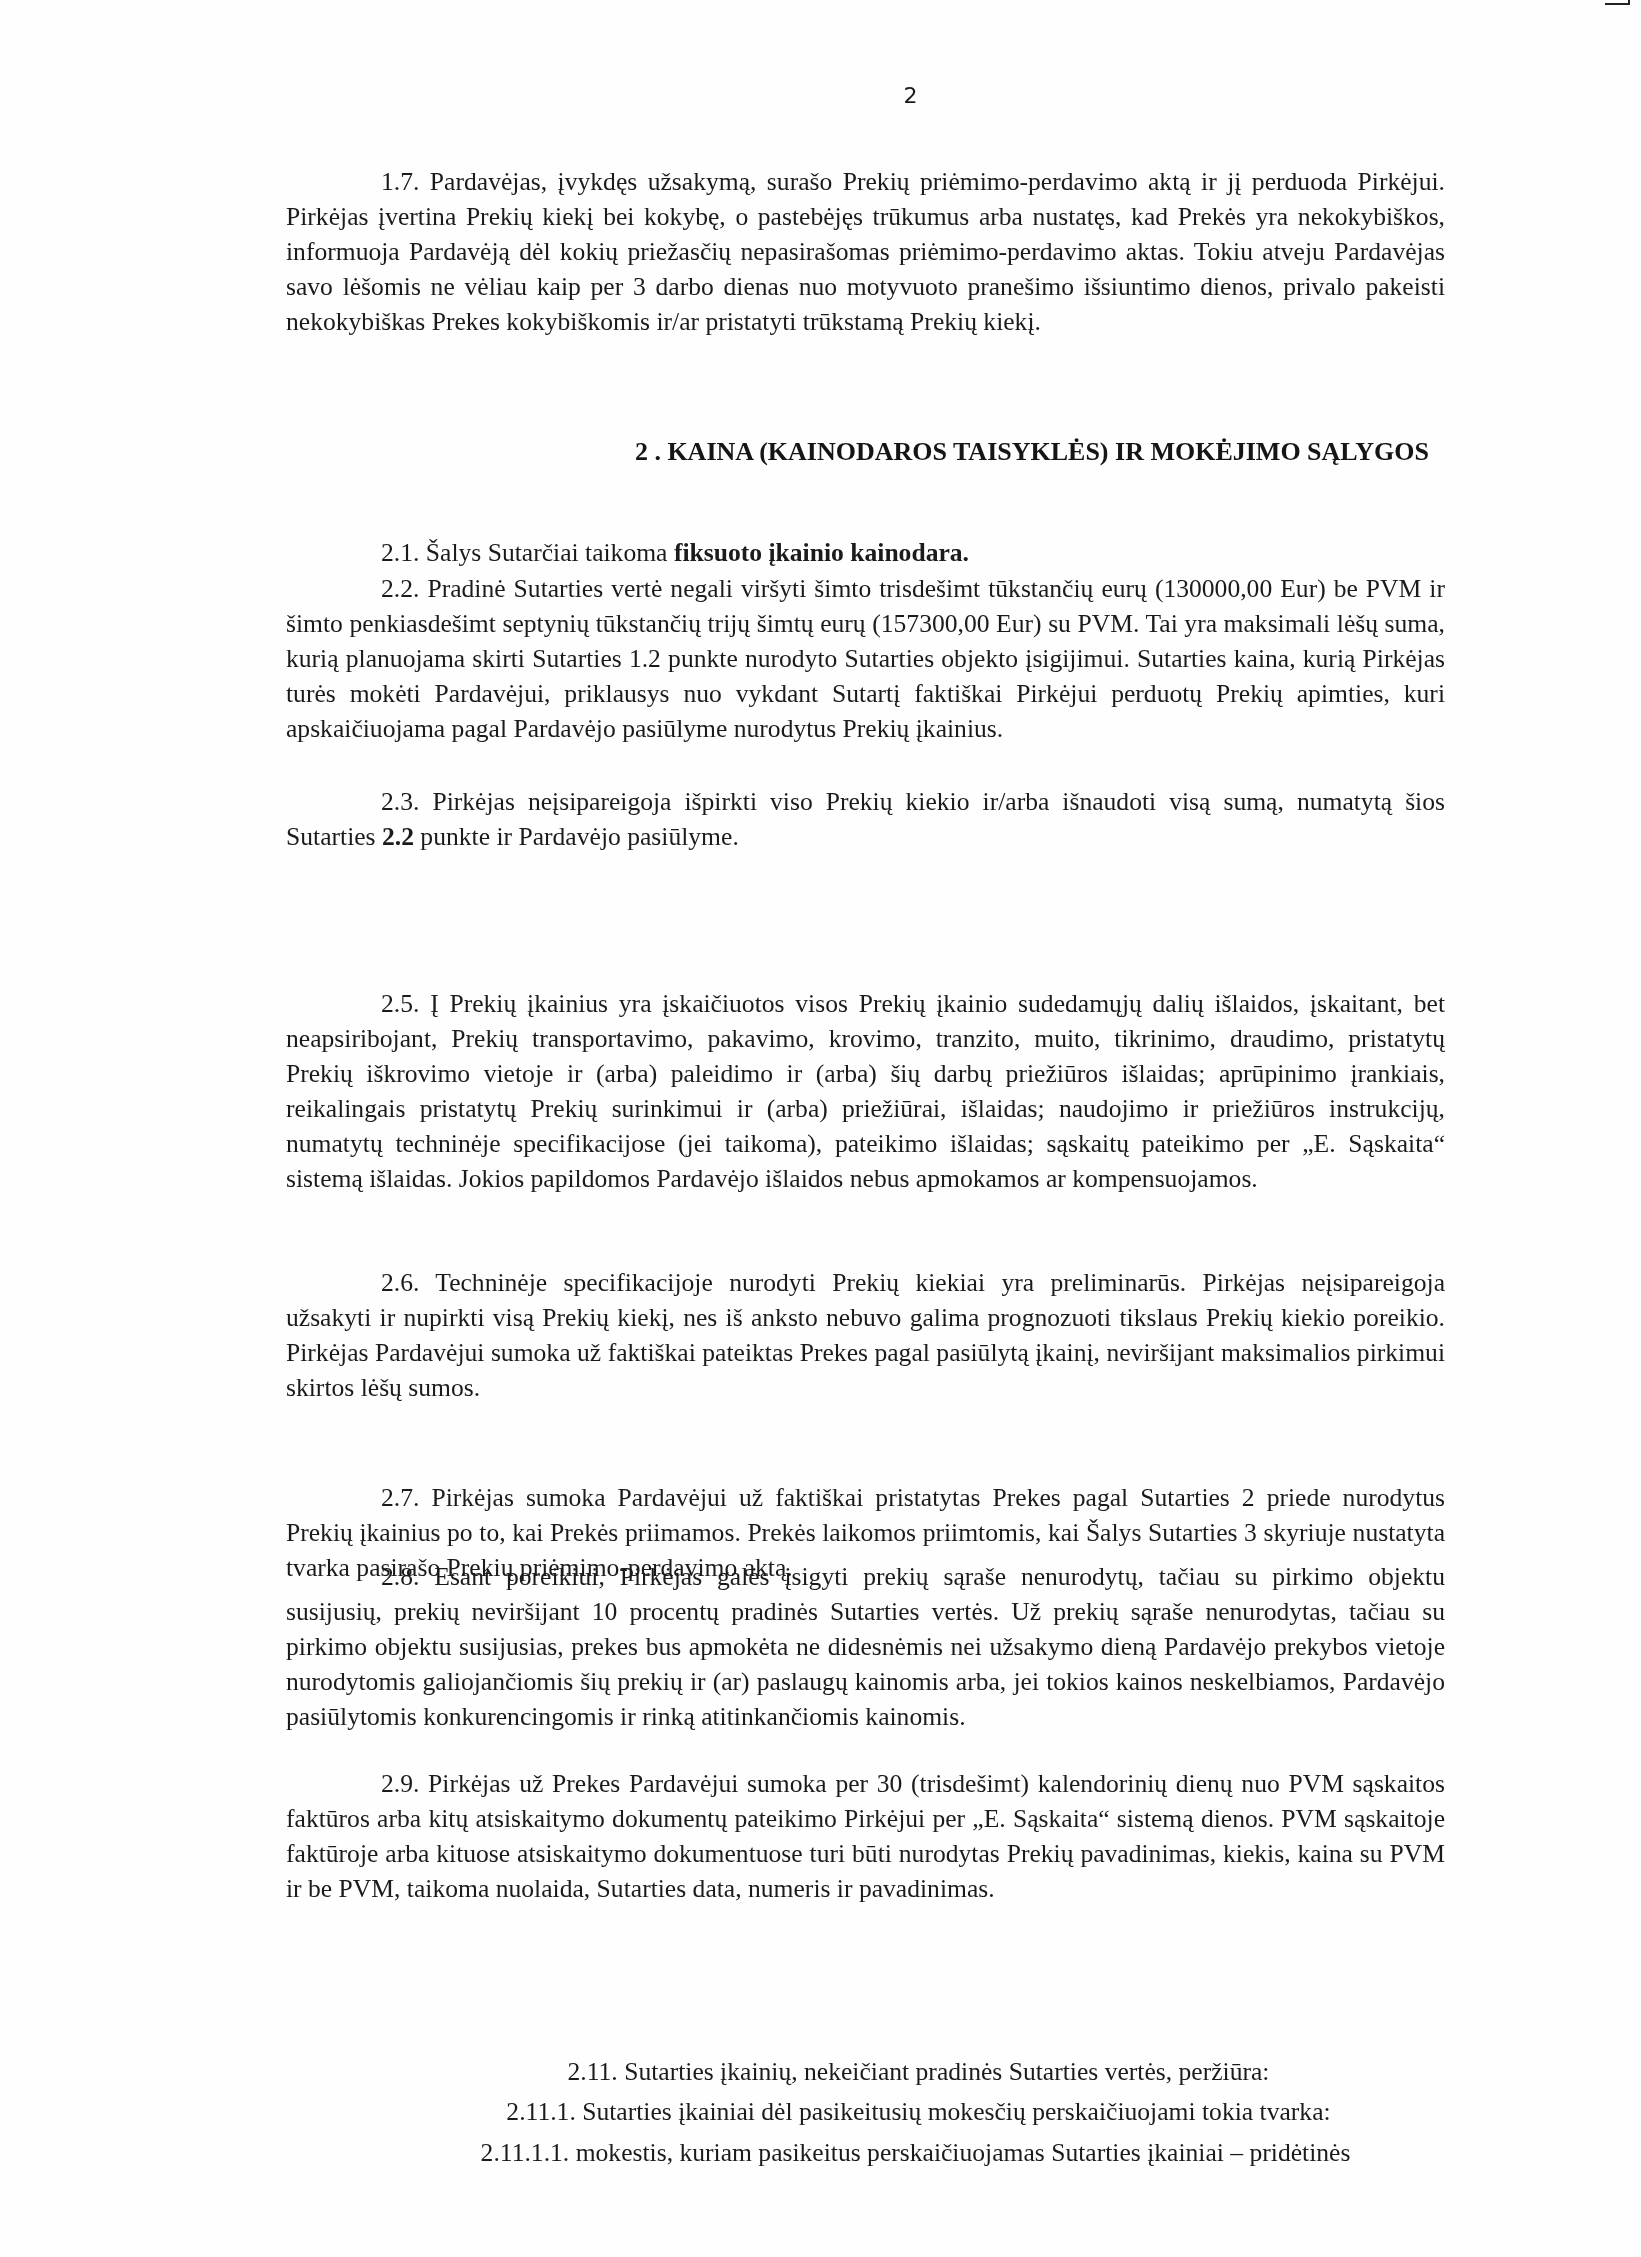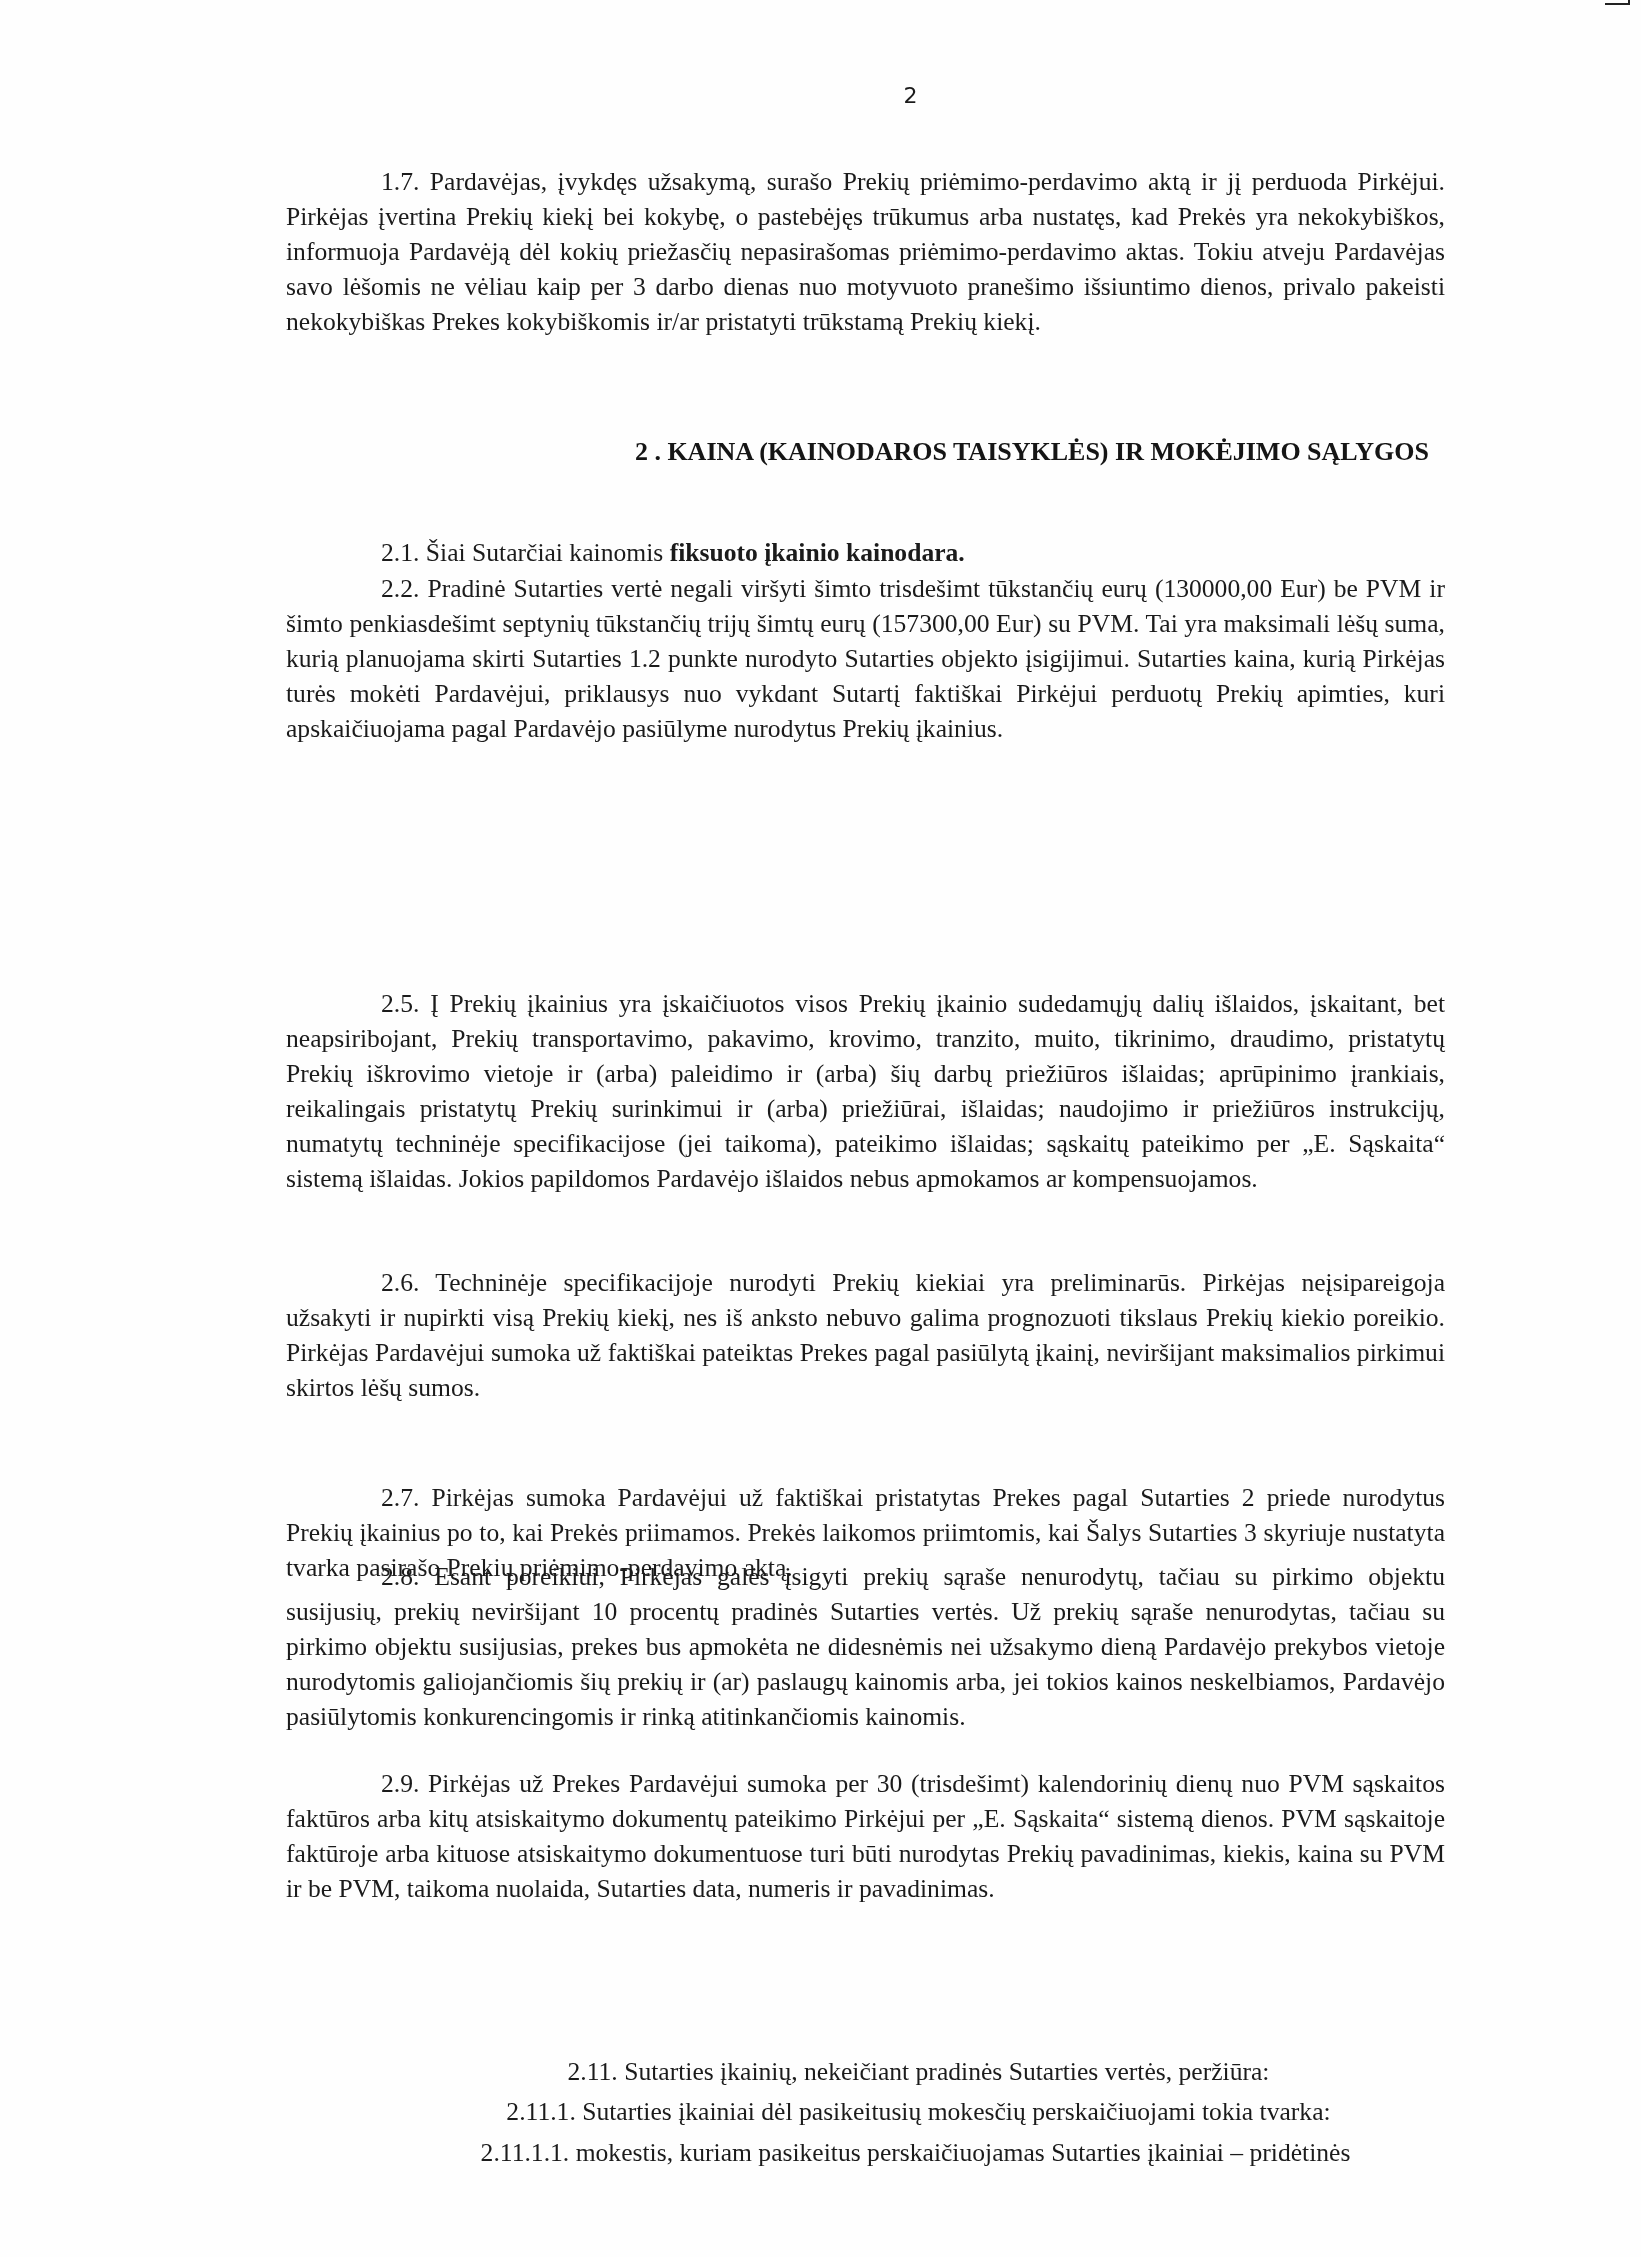--- a/index.html
+++ b/index.html
@@ -22,24 +22,25 @@
 
 <div class="page">
   <div class="corner-mark"></div>
 
   <div class="page-num">2</div>
 
   <p class="para" style="top:148px"><span>1.7.</span> <span>Pardavėjas, įvykdęs užsakymą, surašo Prekių priėmimo-perdavimo aktą ir jį perduoda Pirkėjui. Pirkėjas įvertina Prekių kiekį bei kokybę, o pastebėjęs trūkumus arba nustatęs, kad Prekės yra nekokybiškos, informuoja Pardavėją dėl kokių priežasčių nepasirašomas priėmimo-perdavimo aktas. Tokiu atveju Pardavėjas savo lėšomis ne vėliau kaip per 3 darbo dienas nuo motyvuoto pranešimo išsiuntimo dienos, privalo pakeisti nekokybiškas Prekes kokybiškomis ir/ar pristatyti trūkstamą Prekių kiekį.</span></p>
 
   <div class="heading" style="top:434px">2 . KAINA (KAINODAROS TAISYKLĖS) IR MOKĖJIMO SĄLYGOS</div>
 
-  <p class="para" style="top:519px"><span>2.1.</span> <span>Šiai Sutarčiai kainomis </span><b>fiksuoto įkainio kainodara.</b></p>
+  <p class="para" style="top:519px"><span>2.1.</span> <span>Šalys Sutarčiai taikoma </span><b>fiksuoto įkainio kainodara.</b></p>
 
   <p class="para" style="top:555px"><span>2.2.</span> <span>Pradinė Sutarties vertė negali viršyti šimto trisdešimt tūkstančių eurų (130000,00 Eur) be PVM ir šimto penkiasdešimt septynių tūkstančių trijų šimtų eurų  (157300,00 Eur) su PVM. Tai yra maksimali lėšų suma, kurią planuojama skirti Sutarties 1.2 punkte nurodyto Sutarties objekto įsigijimui. Sutarties kaina, kurią Pirkėjas turės mokėti Pardavėjui, priklausys nuo vykdant Sutartį faktiškai Pirkėjui perduotų Prekių apimties, kuri apskaičiuojama pagal Pardavėjo pasiūlyme nurodytus Prekių įkainius.</span></p>
 
+  <p class="para" style="top:768px"><span>2.3.</span> <span>Pirkėjas neįsipareigoja išpirkti viso Prekių kiekio ir/arba išnaudoti visą sumą, numatytą šios Sutarties </span><b>2.2</b><span> punkte ir Pardavėjo pasiūlyme.</span></p>
 
 
   <p class="para" style="top:970px"><span>2.5.</span> <span>Į Prekių įkainius yra įskaičiuotos visos Prekių įkainio sudedamųjų dalių išlaidos, įskaitant, bet neapsiribojant, Prekių transportavimo, pakavimo, krovimo, tranzito, muito, tikrinimo, draudimo, pristatytų Prekių iškrovimo vietoje ir (arba) paleidimo ir (arba) šių darbų priežiūros išlaidas; aprūpinimo įrankiais, reikalingais pristatytų Prekių surinkimui ir (arba) priežiūrai, išlaidas; naudojimo ir priežiūros instrukcijų, numatytų techninėje specifikacijose (jei taikoma), pateikimo išlaidas; sąskaitų pateikimo per „E. Sąskaita“ sistemą išlaidas. Jokios papildomos Pardavėjo išlaidos nebus apmokamos ar kompensuojamos.</span></p>
 
   <p class="para" style="top:1249px"><span>2.6.</span> <span>Techninėje specifikacijoje nurodyti Prekių kiekiai yra preliminarūs. Pirkėjas neįsipareigoja užsakyti ir nupirkti visą Prekių kiekį, nes iš anksto nebuvo galima prognozuoti tikslaus Prekių kiekio poreikio. Pirkėjas Pardavėjui sumoka už faktiškai pateiktas Prekes pagal pasiūlytą įkainį, neviršijant maksimalios pirkimui skirtos lėšų sumos.</span></p>
 
   <p class="para" style="top:1464px"><span>2.7.</span> <span>Pirkėjas sumoka Pardavėjui už faktiškai pristatytas Prekes pagal Sutarties 2 priede nurodytus Prekių įkainius po to, kai Prekės priimamos. Prekės laikomos priimtomis, kai Šalys Sutarties 3 skyriuje nustatyta  tvarka pasirašo Prekių priėmimo-perdavimo aktą.</span></p>
 
   <p class="para" style="top:1543px"><span>2.8.</span> <span>Esant poreikiui, Pirkėjas galės įsigyti prekių sąraše nenurodytų, tačiau su pirkimo objektu susijusių, prekių neviršijant 10 procentų pradinės Sutarties vertės. Už prekių sąraše nenurodytas, tačiau su pirkimo objektu susijusias, prekes bus apmokėta ne didesnėmis nei užsakymo dieną Pardavėjo prekybos vietoje nurodytomis galiojančiomis šių prekių ir (ar) paslaugų kainomis arba, jei tokios kainos neskelbiamos, Pardavėjo pasiūlytomis konkurencingomis ir rinką atitinkančiomis kainomis.</span></p>
 

